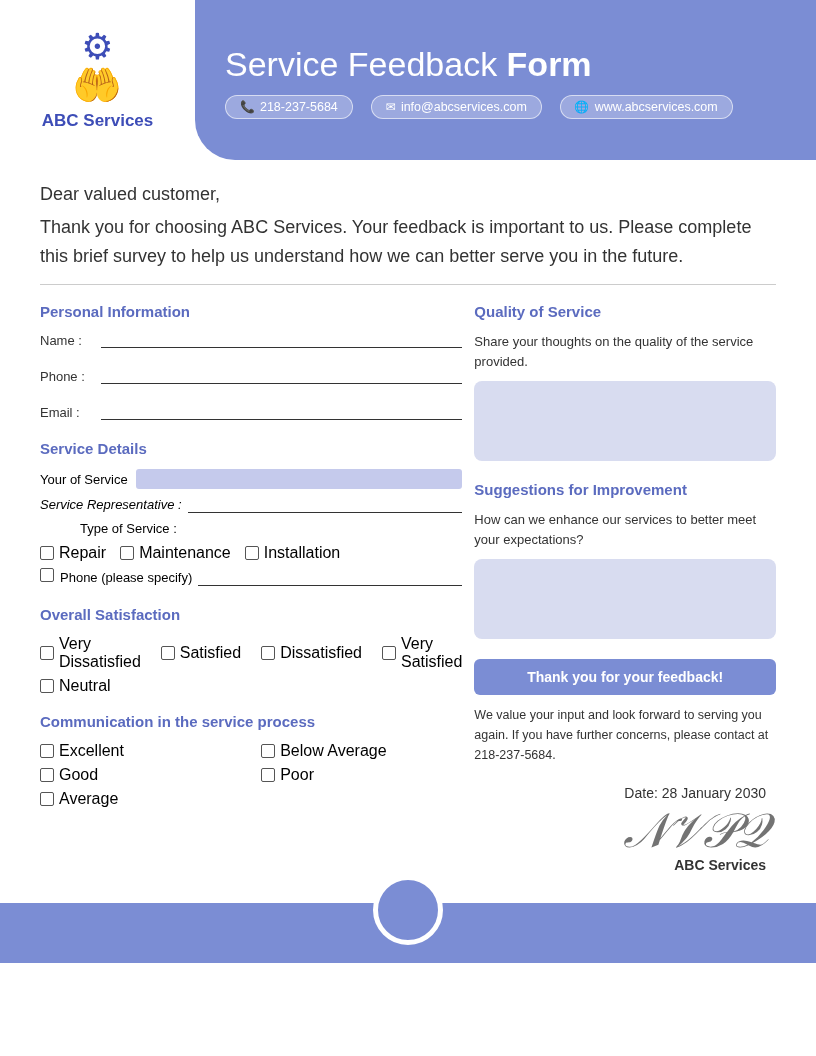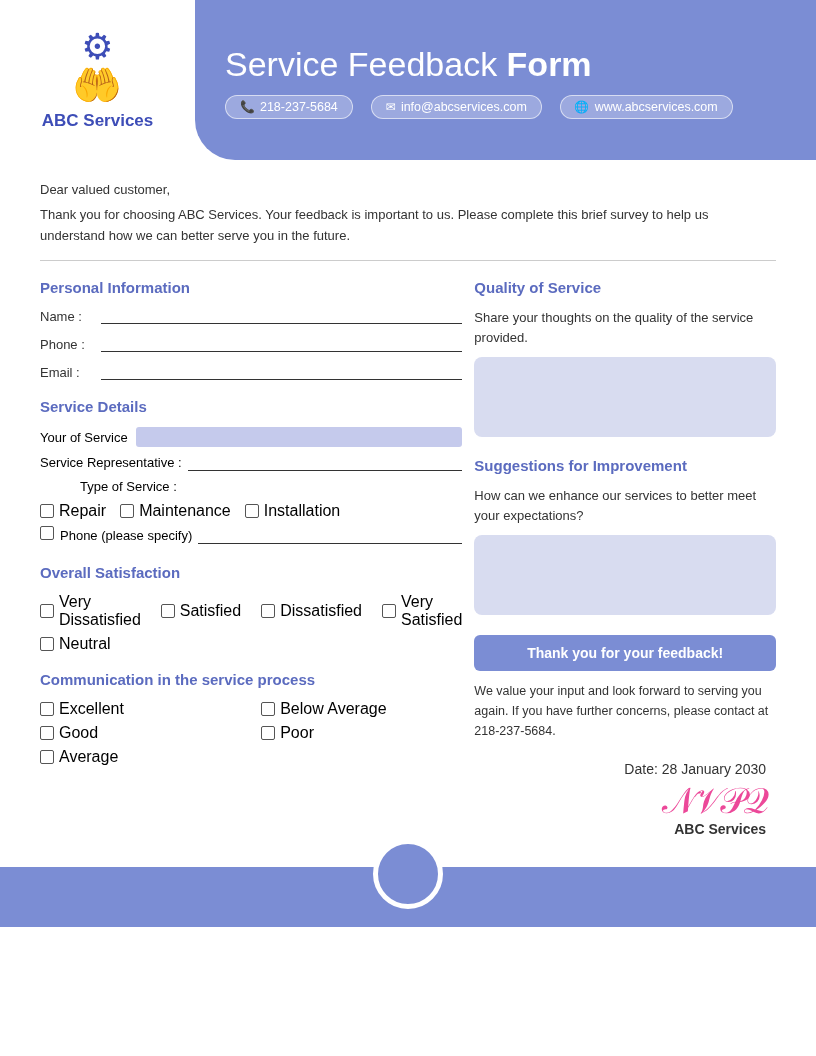--- a/index.html
+++ b/index.html
@@ -90,21 +90,21 @@
     .contact-icon {
       font-size: 12px;
     }
 
     
     .body {
       padding: 20px 40px 0 40px;
     }
 
     .intro {
-      font-size: 13px;
+      font-size: 18px;
       color: #333;
       line-height: 1.6;
       margin-bottom: 14px;
     }
     .intro p { margin-bottom: 4px; }
 
     .divider {
       border: none;
       border-top: 1px solid #ccc;
       margin-bottom: 18px;
@@ -127,21 +127,21 @@
       color: #5b6bbf;
       font-size: 15px;
       font-weight: bold;
       margin-bottom: 12px;
     }
 
     
     .field-row {
       display: flex;
       align-items: center;
-      margin-bottom: 12px;
+      margin-bottom: 20px;
       font-size: 13px;
       color: #333;
     }
     .field-label {
       min-width: 55px;
       flex-shrink: 0;
     }
     .field-line {
       flex: 1;
       border: none;
@@ -175,20 +175,21 @@
       border: none;
     }
     .rep-row {
       display: flex;
       align-items: baseline;
       margin-bottom: 8px;
       font-size: 13px;
     }
     .rep-label {
       flex-shrink: 0;
+      font-style: italic;
     }
     .rep-line {
       flex: 1;
       border: none;
       border-bottom: 1.5px solid #333;
       margin-left: 6px;
       height: 16px;
       background: transparent;
     }
     .type-label {
@@ -494,21 +495,21 @@
         <div class="section-title">Suggestions for Improvement</div>
         <div class="quality-desc">How can we enhance our services to better meet your expectations?</div>
         <textarea class="textarea-box" style=""></textarea>
       </div>
 
       <div class="thank-you-banner">Thank you for your feedback!</div>
       <div class="thank-you-text">We value your input and look forward to serving you again. If you have further concerns, please contact at 218-237-5684.</div>
 
       <div class="signature-area">
         <div class="signature-date">Date: 28 January 2030</div>
-        <div class="signature-img" style="font-family: cursive; font-size: 36px; color:#ec4899; letter-spacing:-3px; line-height:1;">𝒩𝒱𝒫𝒬</div>
+        <div class="signature-img" style="font-family: cursive; font-size: 48px; color:#737373; letter-spacing:-3px; line-height:1;font-style:italic;">𝒩𝒱𝒫𝒬</div>
         <div class="signature-name">ABC Services</div>
       </div>
 
     </div>
   </div>
 </div>
 
 <div class="footer">
   <div class="footer-circle"></div>
 </div>

